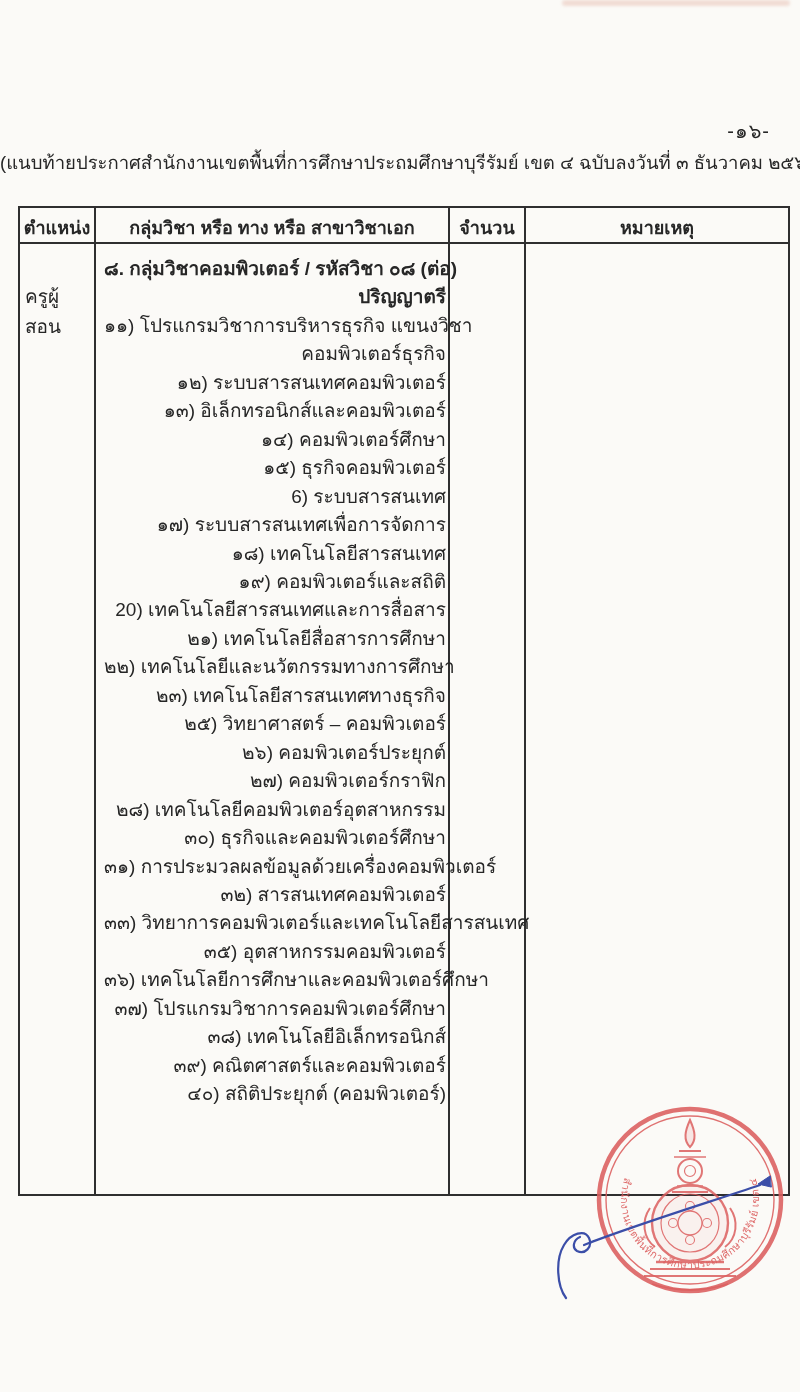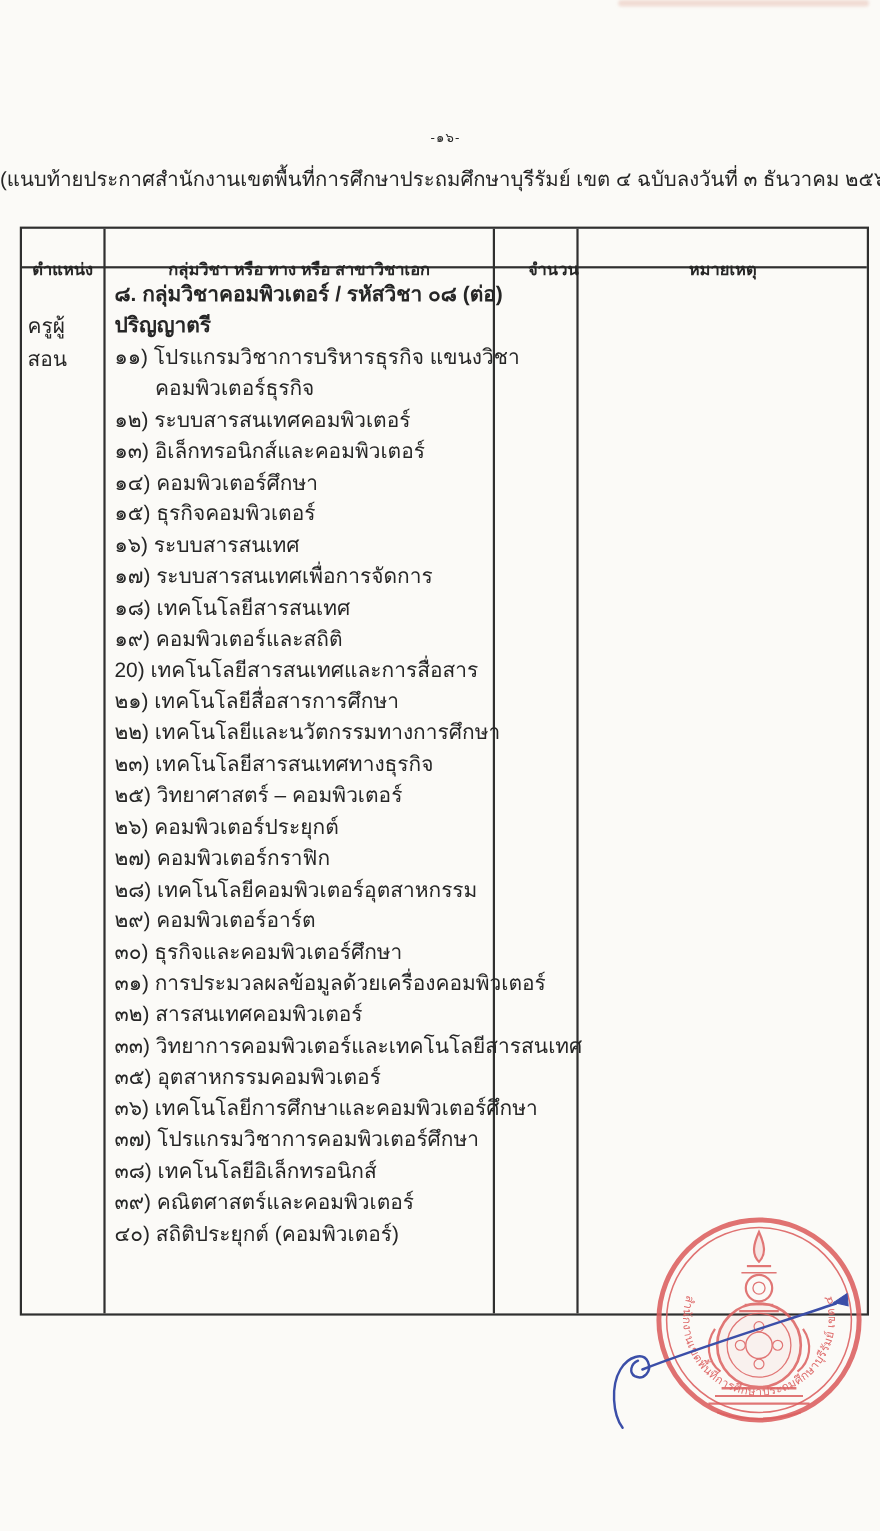--- a/index.html
+++ b/index.html
@@ -7,48 +7,48 @@
     width:800px;height:1392px;position:relative;overflow:hidden;
     background:#fbfaf7;
     font-family:"Liberation Sans", sans-serif;
     color:#262626;
   }
   .scan-smudge{
     position:absolute;top:0;left:562px;width:228px;height:6px;
     background:rgba(222,160,140,.32);filter:blur(1.5px);border-radius:3px;
   }
   .page-number{
-    position:absolute;top:115px;left:0;width:770px;text-align:center;
-    font-size:12px;letter-spacing:1px;padding-left:20px;
+    position:absolute;top:115px;left:0;width:770px;text-align:right;
+    font-size:20px;letter-spacing:1px;
   }
   .subtitle{
     position:absolute;top:148px;left:0;width:800px;text-align:center;
     font-size:18.5px;white-space:nowrap;
   }
   .doc-table{
     position:absolute;left:18px;top:206px;width:772px;height:990px;
     box-sizing:border-box;border:2px solid var(--ink,#2f2f2f);
   }
   .vline{position:absolute;top:0;bottom:0;width:2px;background:var(--ink,#2f2f2f);}
   .vline.c1{left:74px;}
   .vline.c2{left:428px;}
   .vline.c3{left:504px;}
   .hline{position:absolute;left:0;right:0;top:34px;height:2px;background:var(--ink,#2f2f2f);}
   .th{
-    position:absolute;top:5px;text-align:center;font-weight:bold;font-size:15px;margin-top:20px;
+    position:absolute;top:5px;text-align:center;font-weight:bold;font-size:18px;
   }
   .th.h0{left:0;width:74px;}
   .th.h1{left:76px;width:352px;}
-  .th.h2{left:430px;width:74px;padding-left:16px;}
+  .th.h2{left:430px;width:74px;}
   .th.h3{left:506px;right:0;}
   .position-cell{
     position:absolute;left:5px;top:49px;width:66px;font-size:19px;margin-top:24px;
   }
   .subject-cell{
-    position:absolute;left:84px;top:47px;width:342px;font-size:19px;
+    position:absolute;left:84px;top:47px;width:342px;font-size:19px;text-align:right;
   }
   .subject-line{line-height:28.45px;white-space:nowrap;}
   .subject-line.bold{font-weight:bold;}
   .subject-line.indent{padding-left:37px;}
   .qty-cell{position:absolute;left:430px;top:47px;width:74px;}
   .remark-cell{position:absolute;left:506px;top:47px;right:0;}
   .stamp-wrap{position:absolute;left:540px;top:1090px;width:260px;height:302px;}
 </style>
 </head>
 <body>
@@ -72,33 +72,32 @@
   <div class="position-cell">ครูผู้สอน</div>
   <div class="subject-cell">
       <div class="subject-line bold">๘. กลุ่มวิชาคอมพิวเตอร์ / รหัสวิชา ๐๘ (ต่อ)</div>
       <div class="subject-line bold">ปริญญาตรี</div>
       <div class="subject-line">๑๑) โปรแกรมวิชาการบริหารธุรกิจ แขนงวิชา</div>
       <div class="subject-line indent">คอมพิวเตอร์ธุรกิจ</div>
       <div class="subject-line">๑๒) ระบบสารสนเทศคอมพิวเตอร์</div>
       <div class="subject-line">๑๓) อิเล็กทรอนิกส์และคอมพิวเตอร์</div>
       <div class="subject-line">๑๔) คอมพิวเตอร์ศึกษา</div>
       <div class="subject-line">๑๕) ธุรกิจคอมพิวเตอร์</div>
-      <div class="subject-line">๑๖) ระบบสารสนเทศ</div>
+      <div class="subject-line">6) ระบบสารสนเทศ</div>
       <div class="subject-line">๑๗) ระบบสารสนเทศเพื่อการจัดการ</div>
       <div class="subject-line">๑๘) เทคโนโลยีสารสนเทศ</div>
       <div class="subject-line">๑๙) คอมพิวเตอร์และสถิติ</div>
       <div class="subject-line">20) เทคโนโลยีสารสนเทศและการสื่อสาร</div>
       <div class="subject-line">๒๑) เทคโนโลยีสื่อสารการศึกษา</div>
       <div class="subject-line">๒๒) เทคโนโลยีและนวัตกรรมทางการศึกษา</div>
       <div class="subject-line">๒๓) เทคโนโลยีสารสนเทศทางธุรกิจ</div>
       <div class="subject-line">๒๕) วิทยาศาสตร์ – คอมพิวเตอร์</div>
       <div class="subject-line">๒๖) คอมพิวเตอร์ประยุกต์</div>
       <div class="subject-line">๒๗) คอมพิวเตอร์กราฟิก</div>
       <div class="subject-line">๒๘) เทคโนโลยีคอมพิวเตอร์อุตสาหกรรม</div>
-      <div class="subject-line">๒๙) คอมพิวเตอร์อาร์ต</div>
       <div class="subject-line">๓๐) ธุรกิจและคอมพิวเตอร์ศึกษา</div>
       <div class="subject-line">๓๑) การประมวลผลข้อมูลด้วยเครื่องคอมพิวเตอร์</div>
       <div class="subject-line">๓๒) สารสนเทศคอมพิวเตอร์</div>
       <div class="subject-line">๓๓) วิทยาการคอมพิวเตอร์และเทคโนโลยีสารสนเทศ</div>
       <div class="subject-line">๓๕) อุตสาหกรรมคอมพิวเตอร์</div>
       <div class="subject-line">๓๖) เทคโนโลยีการศึกษาและคอมพิวเตอร์ศึกษา</div>
       <div class="subject-line">๓๗) โปรแกรมวิชาการคอมพิวเตอร์ศึกษา</div>
       <div class="subject-line">๓๘) เทคโนโลยีอิเล็กทรอนิกส์</div>
       <div class="subject-line">๓๙) คณิตศาสตร์และคอมพิวเตอร์</div>
       <div class="subject-line">๔๐) สถิติประยุกต์ (คอมพิวเตอร์)</div>

